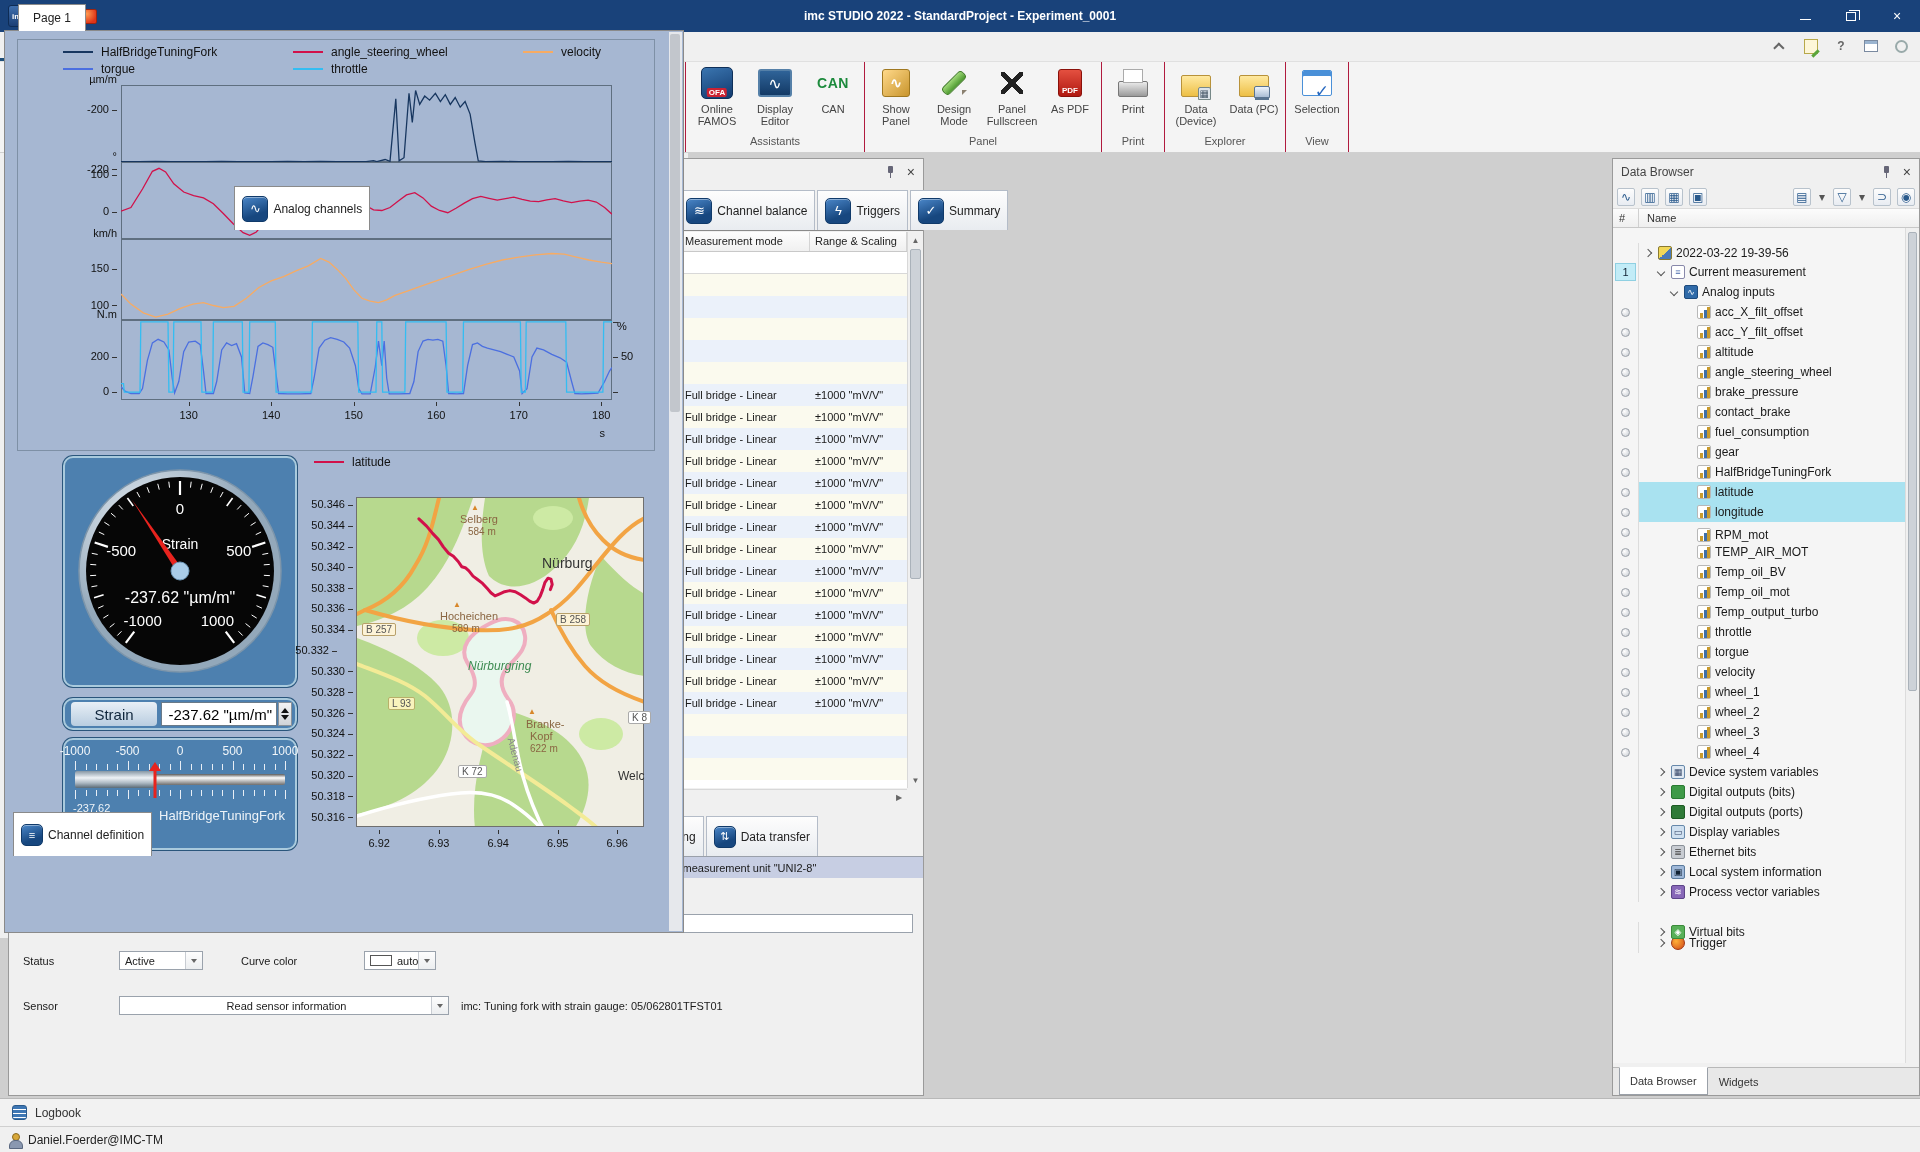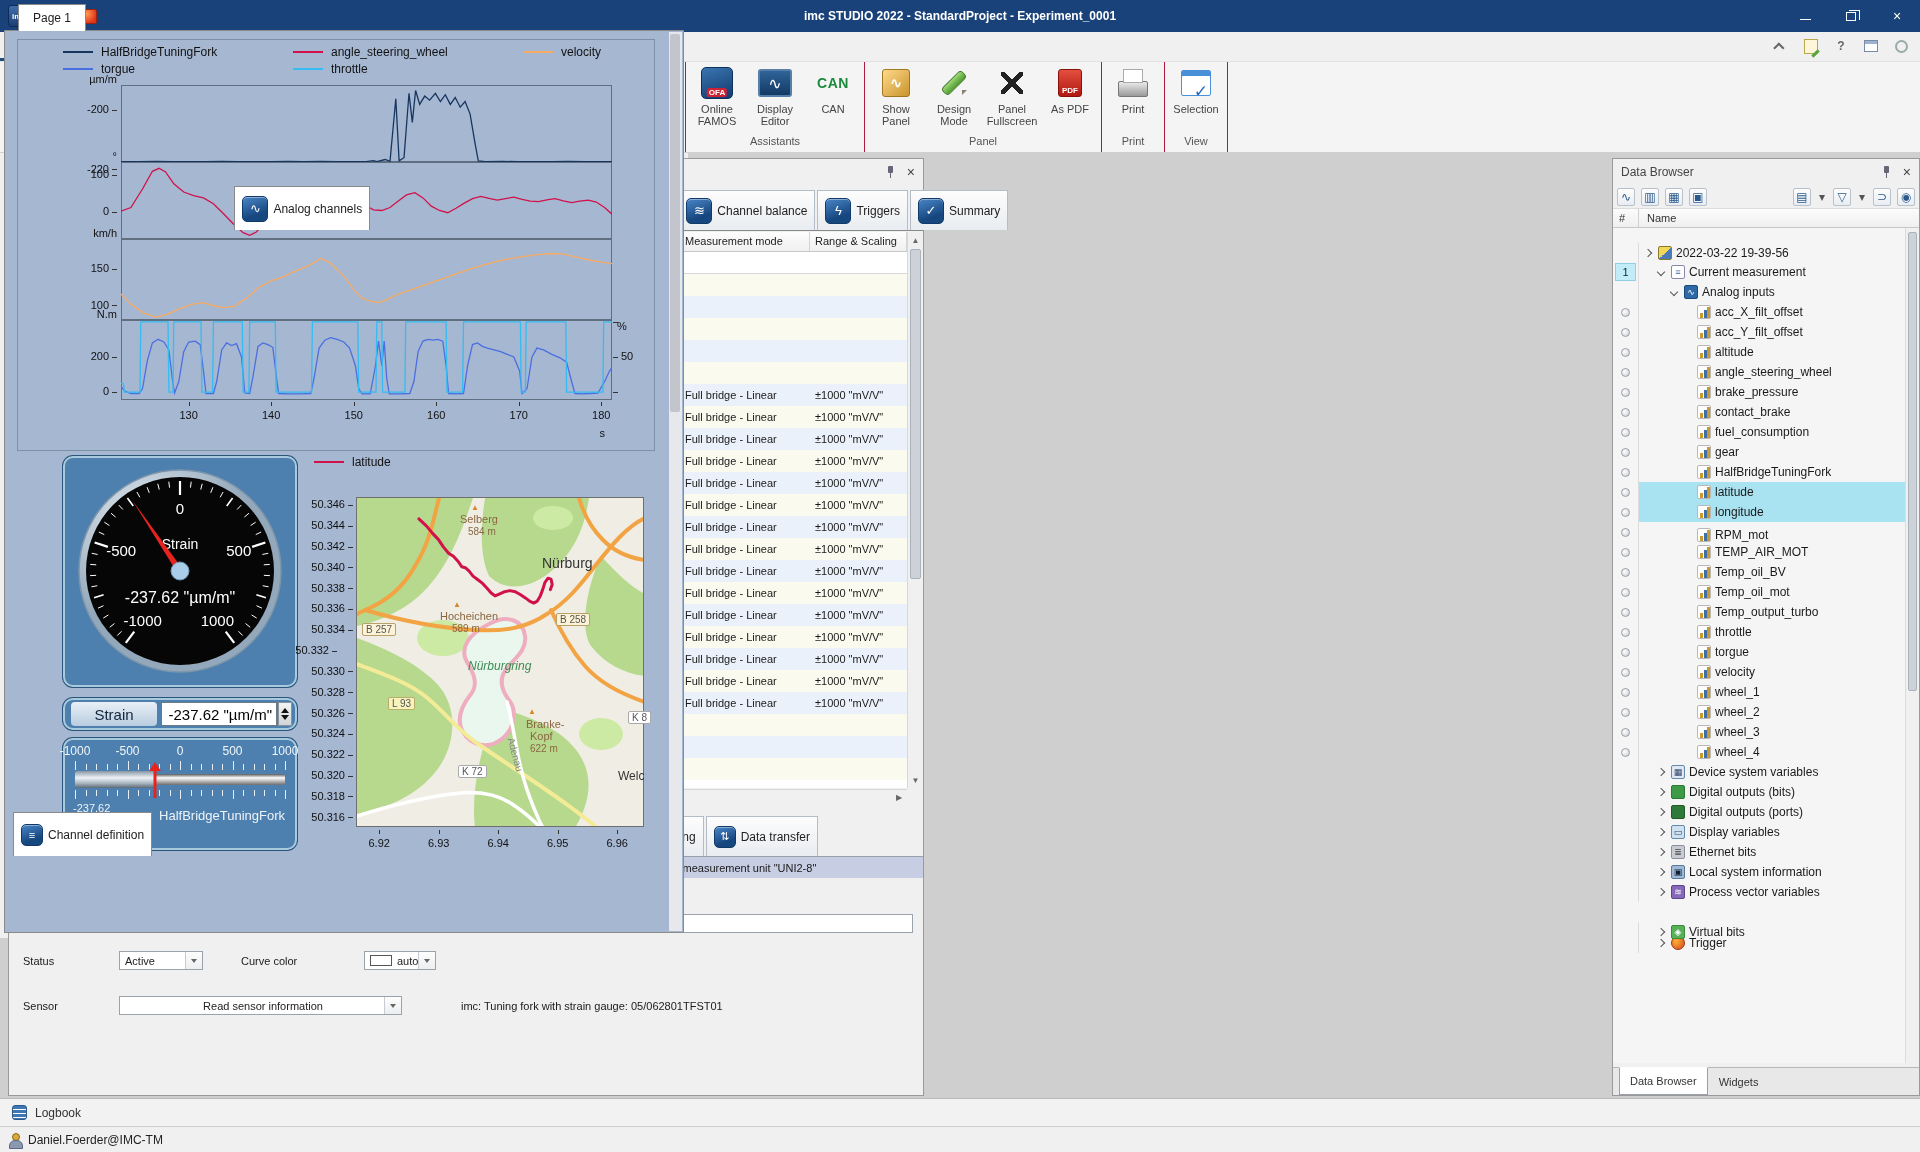--- a/index.html
+++ b/index.html
@@ -391,20 +391,33 @@
             <div class="rbig">
               <span class="ri ri-print"></span>
               <span class="rbl">Print</span>
             </div>
           </div>
           <div class="rglabel">Print</div>
         </div>
         <div class="rgroup">
           <div class="rrow">
             <div class="rbig">
+              <span class="ri ri-data-device folder"></span>
+              <span class="rbl">Data (Device)</span>
+            </div>
+            <div class="rbig">
+              <span class="ri ri-data-pc folder"></span>
+              <span class="rbl">Data (PC)</span>
+            </div>
+          </div>
+          <div class="rglabel">Explorer</div>
+        </div>
+        <div class="rgroup">
+          <div class="rrow">
+            <div class="rbig">
               <span class="ri ri-selection"></span>
               <span class="rbl">Selection</span>
             </div>
           </div>
           <div class="rglabel">View</div>
         </div>
       </div>
   </div>
 
   <div id="setup-panel" class="panelbox">
@@ -764,21 +777,21 @@
     </div>
     <div class="formlabel" style="left:232px; top:796px;">Curve color</div>
     <div class="combo" style="left:355px; top:792px; width:72px;">
       <span class="swatch"></span>
       <span>auto</span>
       <span class="drop">
           <span class="dtri"></span>
         </span>
     </div>
     <div class="formlabel" style="top:841px;">Sensor</div>
-    <div class="combo" style="left:110px; top:837px; width:283px; justify-content:center;">
+    <div class="combo" style="left:110px; top:837px; width:330px; justify-content:center;">
       <span>Read sensor information</span>
       <span class="drop">
           <span class="dtri"></span>
         </span>
     </div>
     <div class="forminfo" style="left:452px; top:841px;">imc: Tuning fork with strain gauge: 05/062801TFST01</div>
   </div>
 
   <div id="center-panel">
     <div id="page-tab">

